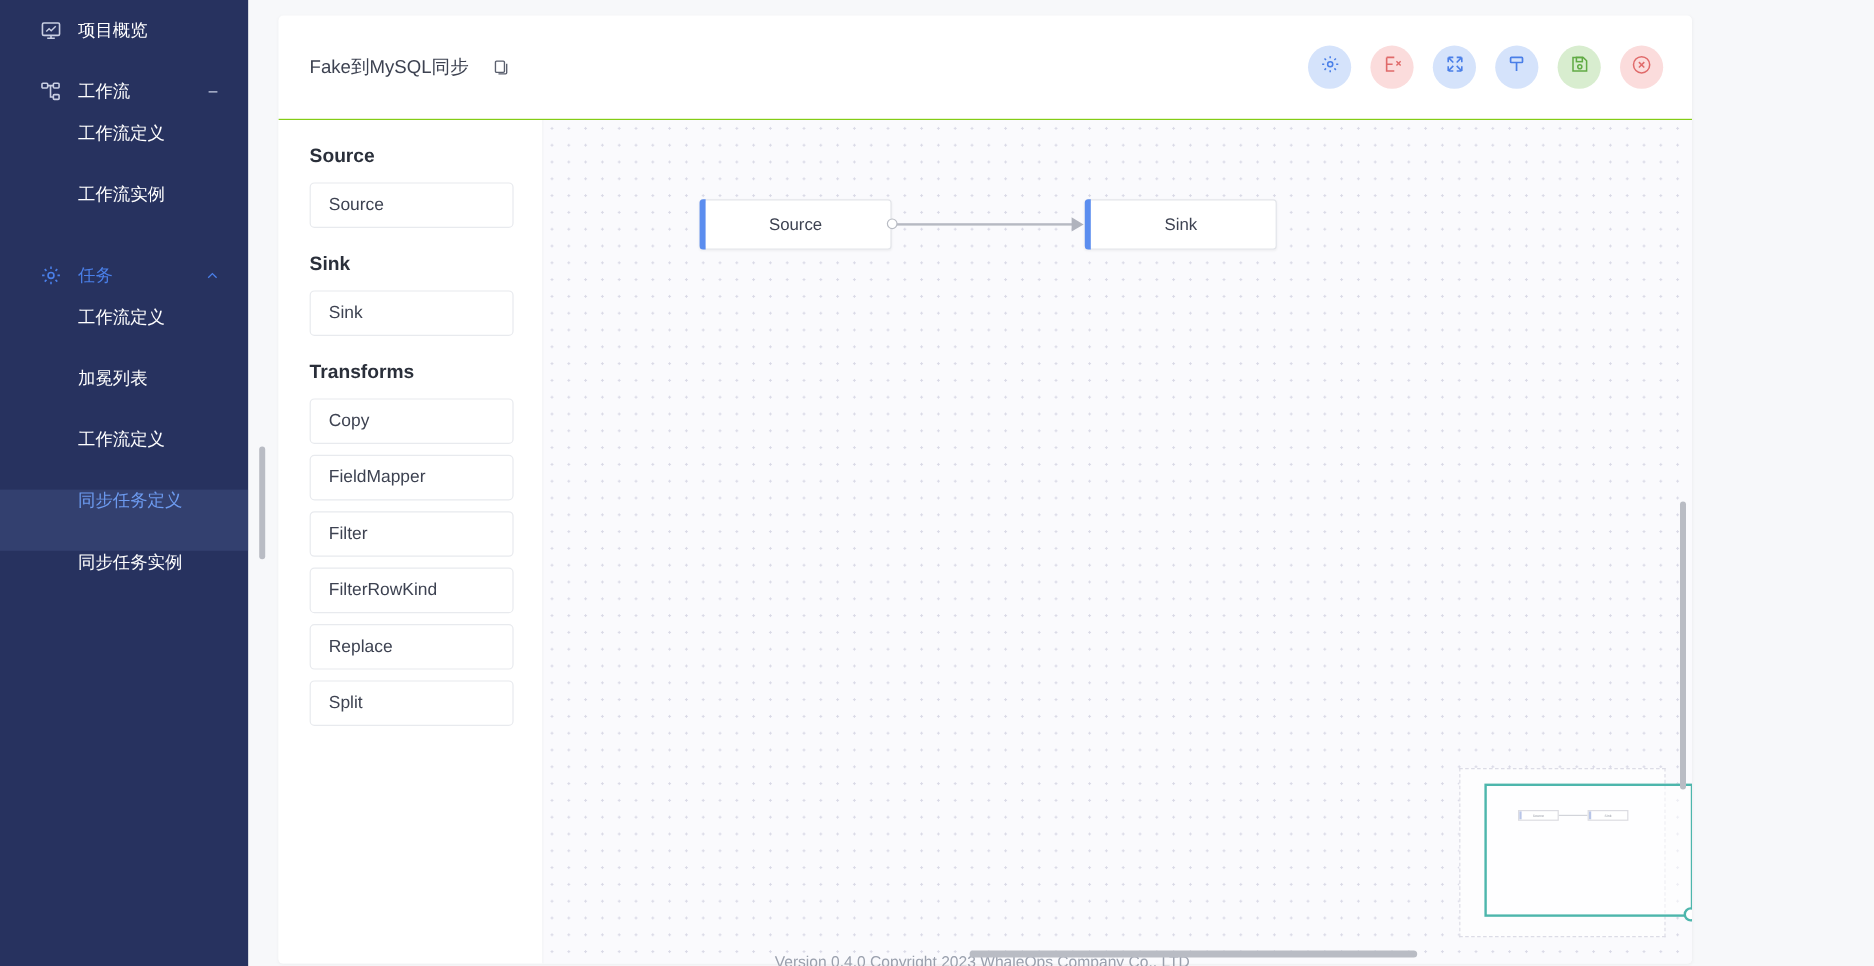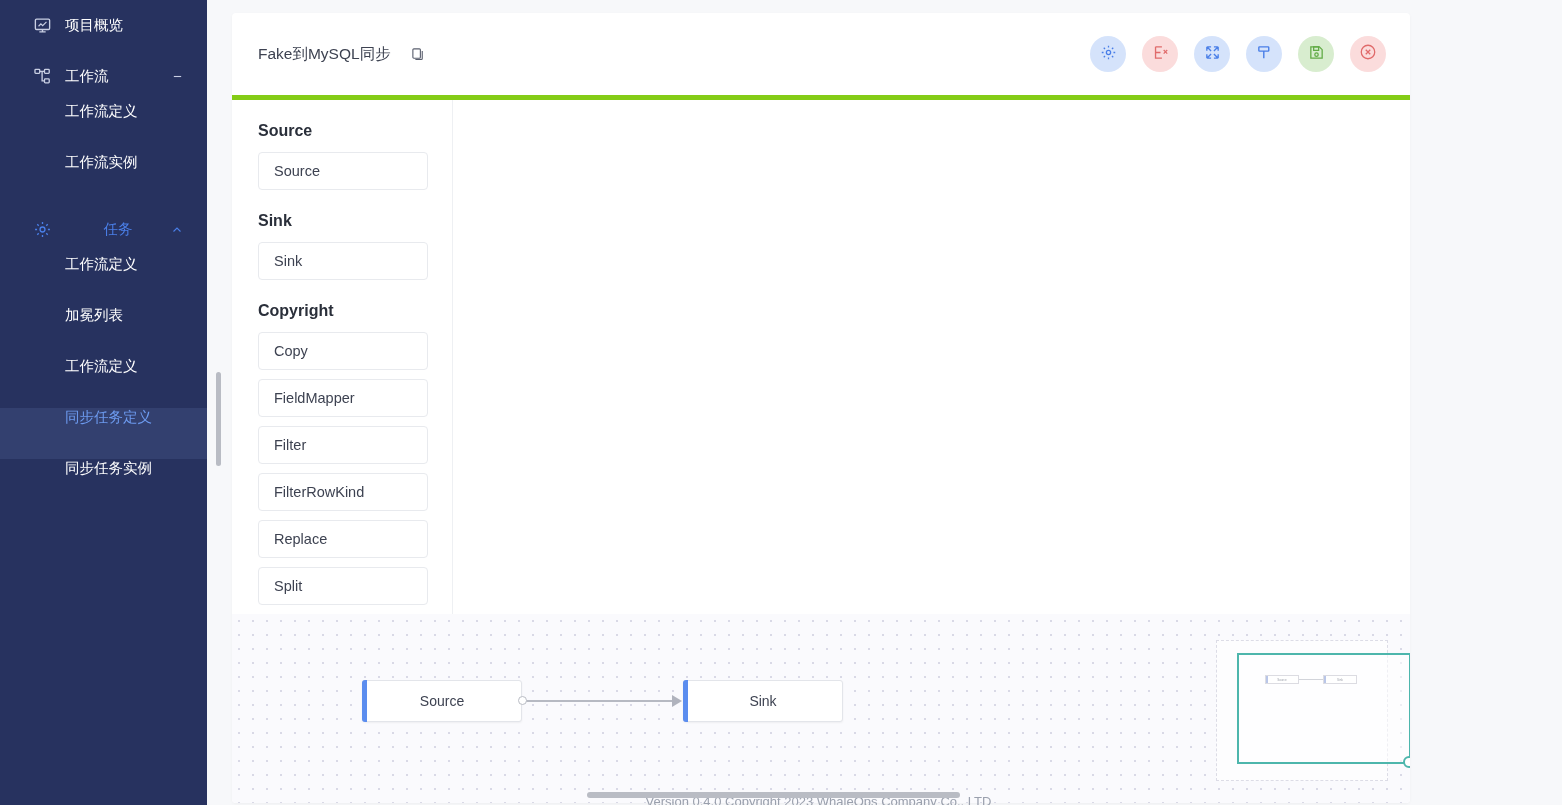--- a/index.html
+++ b/index.html
@@ -30,21 +30,21 @@
     white-space: nowrap;
   }
   .nav-item .nav-icon {
     width: 20px; height: 20px;
     margin-left: 32px; margin-right: 13px;
     flex: 0 0 20px;
     display: flex; align-items: center; justify-content: center;
     color: #c9cfe3;
   }
   .nav-item.active-parent .nav-icon { color: #4a7fe8; }
-  .nav-item.active-parent .nav-label { color: #4a7fe8; text-align: center; }
+  .nav-item.active-parent .nav-label { color: #4a7fe8; }
   .nav-item .nav-label { flex: 1; }
   .nav-item .chev {
     margin-right: 24px;
     width: 12px; height: 12px;
     color: #c9cfe3;
     display: flex; align-items: center; justify-content: center;
   }
   .nav-item.active-parent .chev { color: #4a7fe8; }
   .nav-sub {
     display: flex; align-items: flex-start;
@@ -82,21 +82,21 @@
     position: relative;
     box-shadow: 0 1px 3px rgba(0,0,0,0.04);
     overflow: hidden;
   }
 
   
   .hdr {
     height: 87px;
     display: flex; align-items: center;
     padding: 0 22px 0 26px;
-    border-bottom: 5px solid #84cc16;
+    border-bottom: 1px solid #84cc16;
     position: relative;
   }
   .hdr-title {
     font-size: 15.5px;
     color: #3d4251;
   }
   .copy-btn {
     margin-left: 20px;
     width: 16px; height: 16px;
     color: #5a5f6e;
@@ -112,21 +112,21 @@
     width: 36px; height: 36px;
     border-radius: 50%;
     display: flex; align-items: center; justify-content: center;
     cursor: pointer;
   }
   .tool-btn.blue  { background: #d5e3fb; color: #4a7fe8; }
   .tool-btn.red   { background: #fbdcdc; color: #e06a6a; }
   .tool-btn.green { background: #d8edcf; color: #61ab45; }
 
   
-  .body-row { display: flex; height: 703px; position: relative; flex-direction: column; }
+  .body-row { display: flex; height: 703px; position: relative; }
 
   .palette {
     width: 221px; flex: 0 0 221px;
     border-right: 1px solid #eef0f3;
     padding: 22px 24px 0 26px;
     background: #ffffff;
   }
   .pal-head {
     font-size: 16px; font-weight: bold;
     color: #2a2f3a;
@@ -433,21 +433,21 @@
           <div class="pal-head">Source</div>
           <div class="pal-item">
             <span>Source</span>
           </div>
 
           <div class="pal-head sp">Sink</div>
           <div class="pal-item">
             <span>Sink</span>
           </div>
 
-          <div class="pal-head sp">Copyright</div>
+          <div class="pal-head sp">Transforms</div>
           <div class="pal-item">
             <span>Copy</span>
           </div>
           <div class="pal-item">
             <span>FieldMapper</span>
           </div>
           <div class="pal-item">
             <span>Filter</span>
           </div>
           <div class="pal-item">

